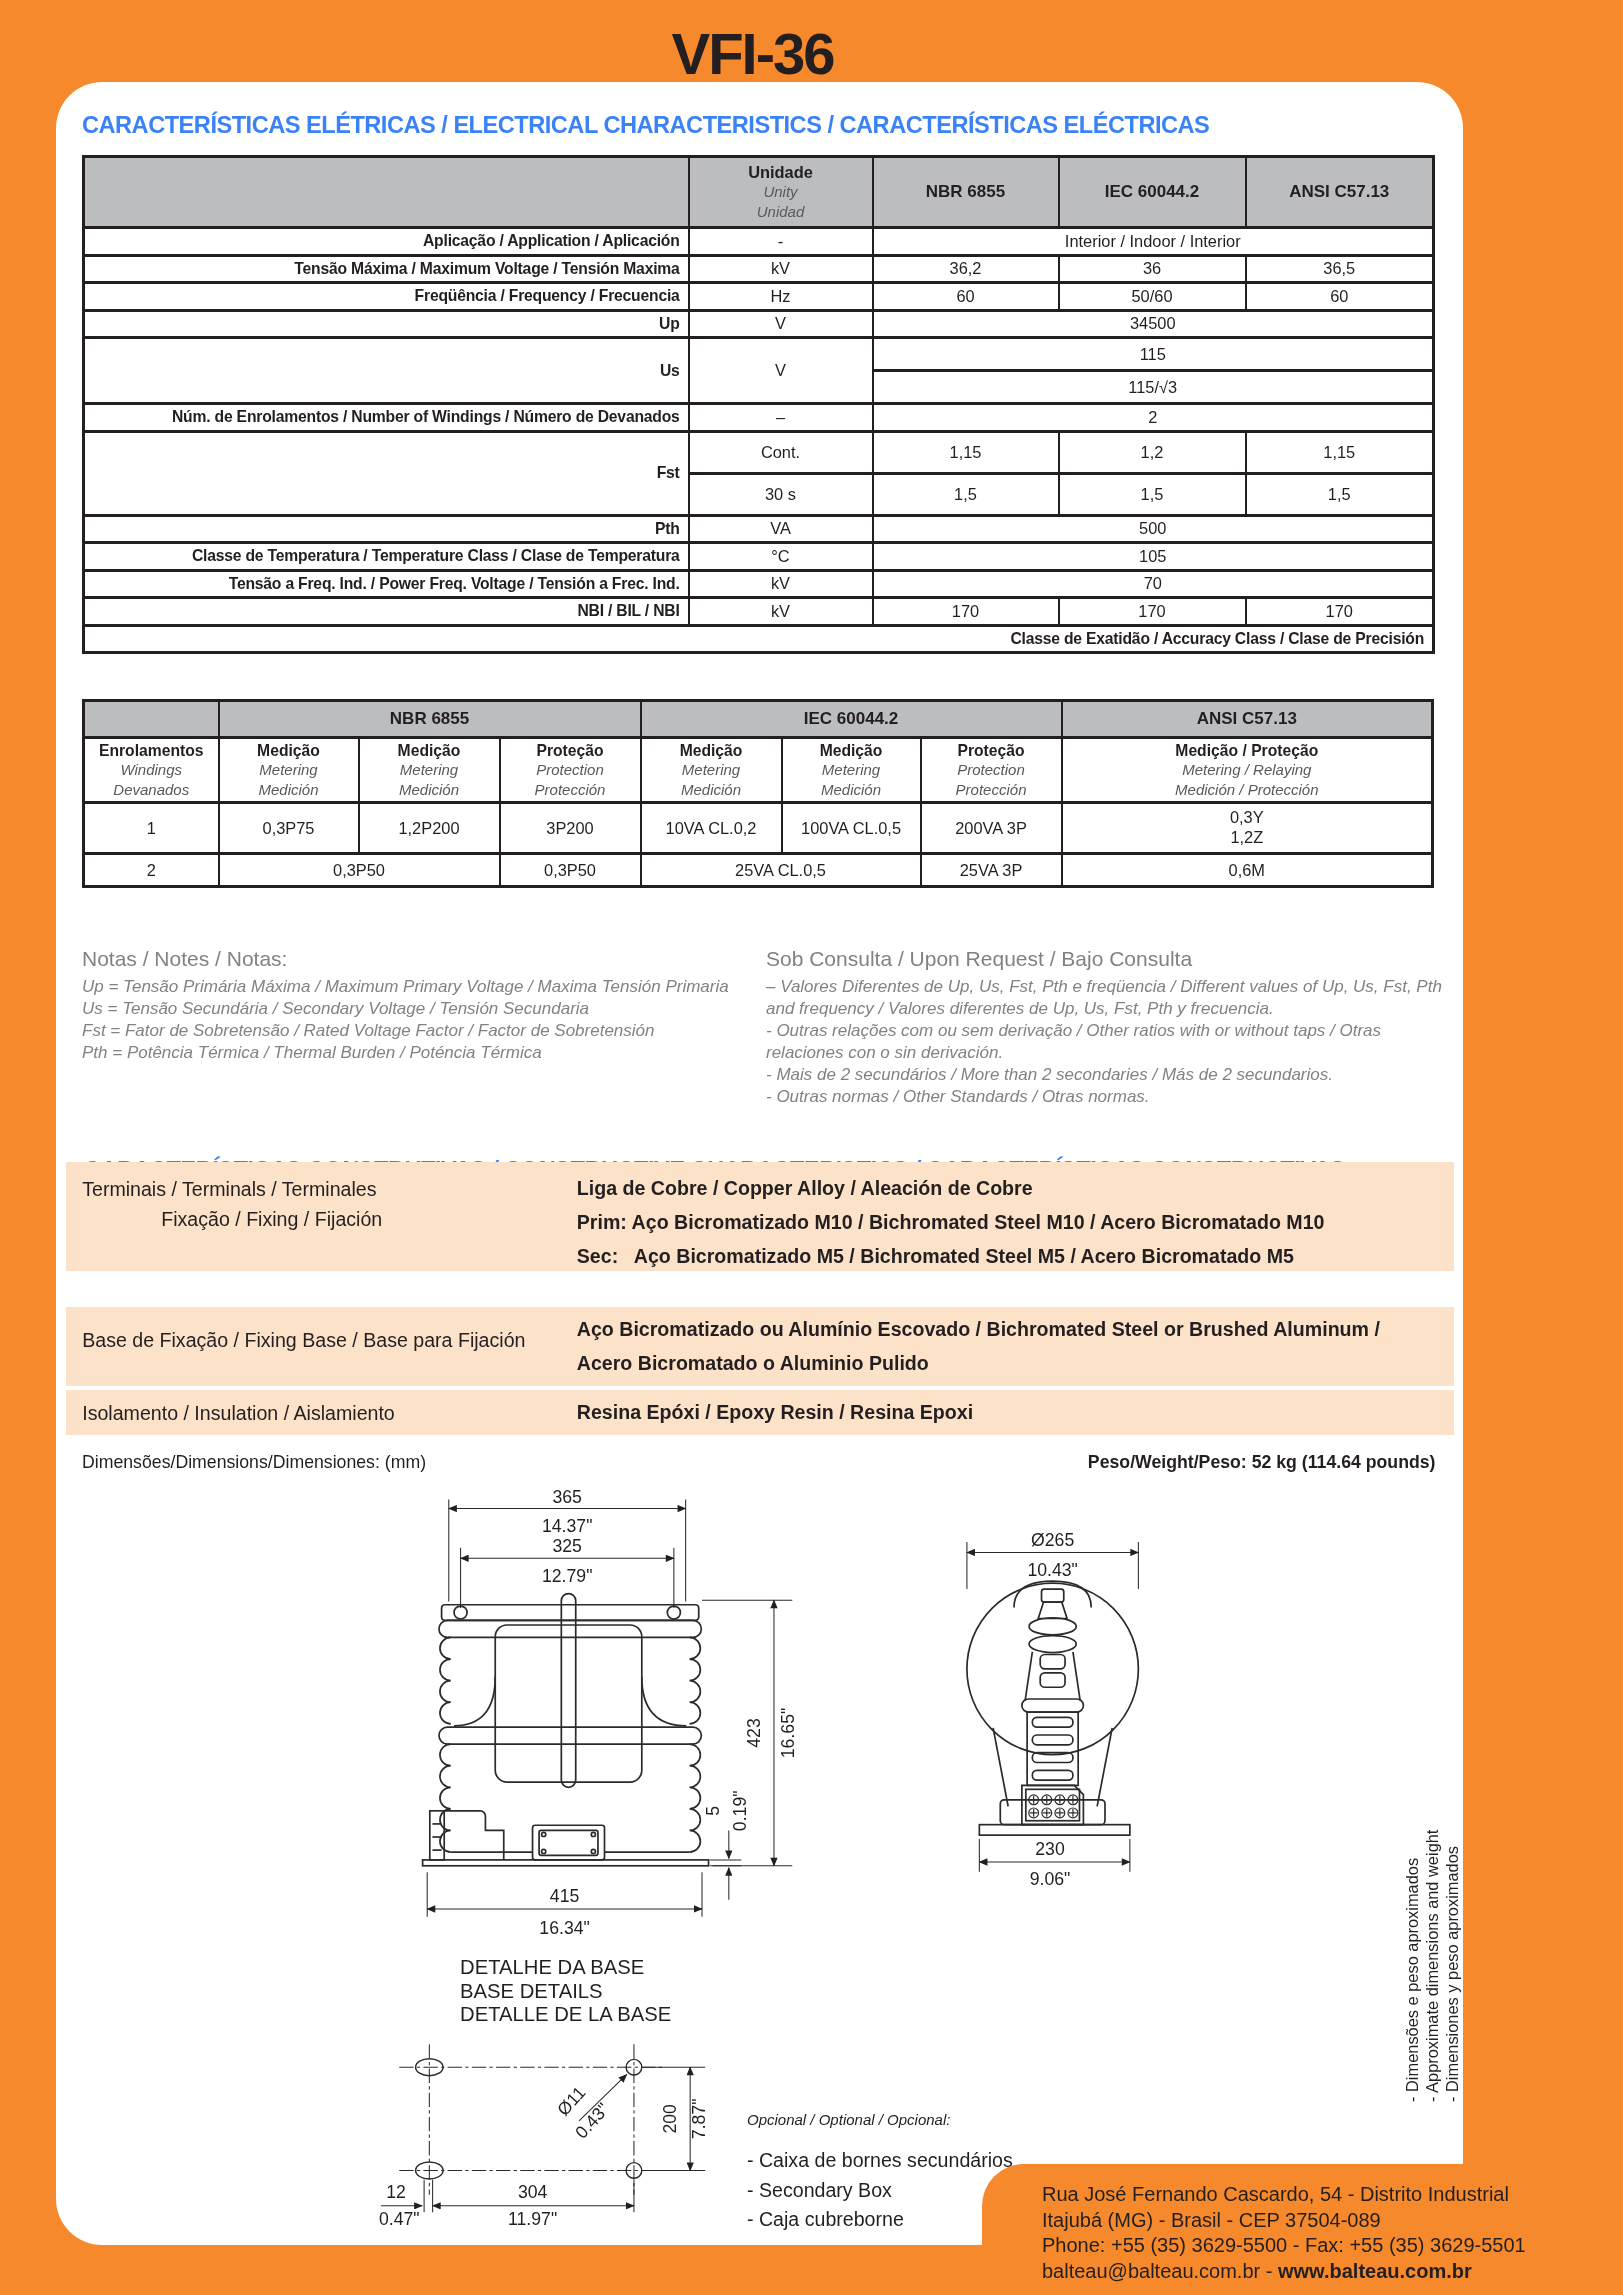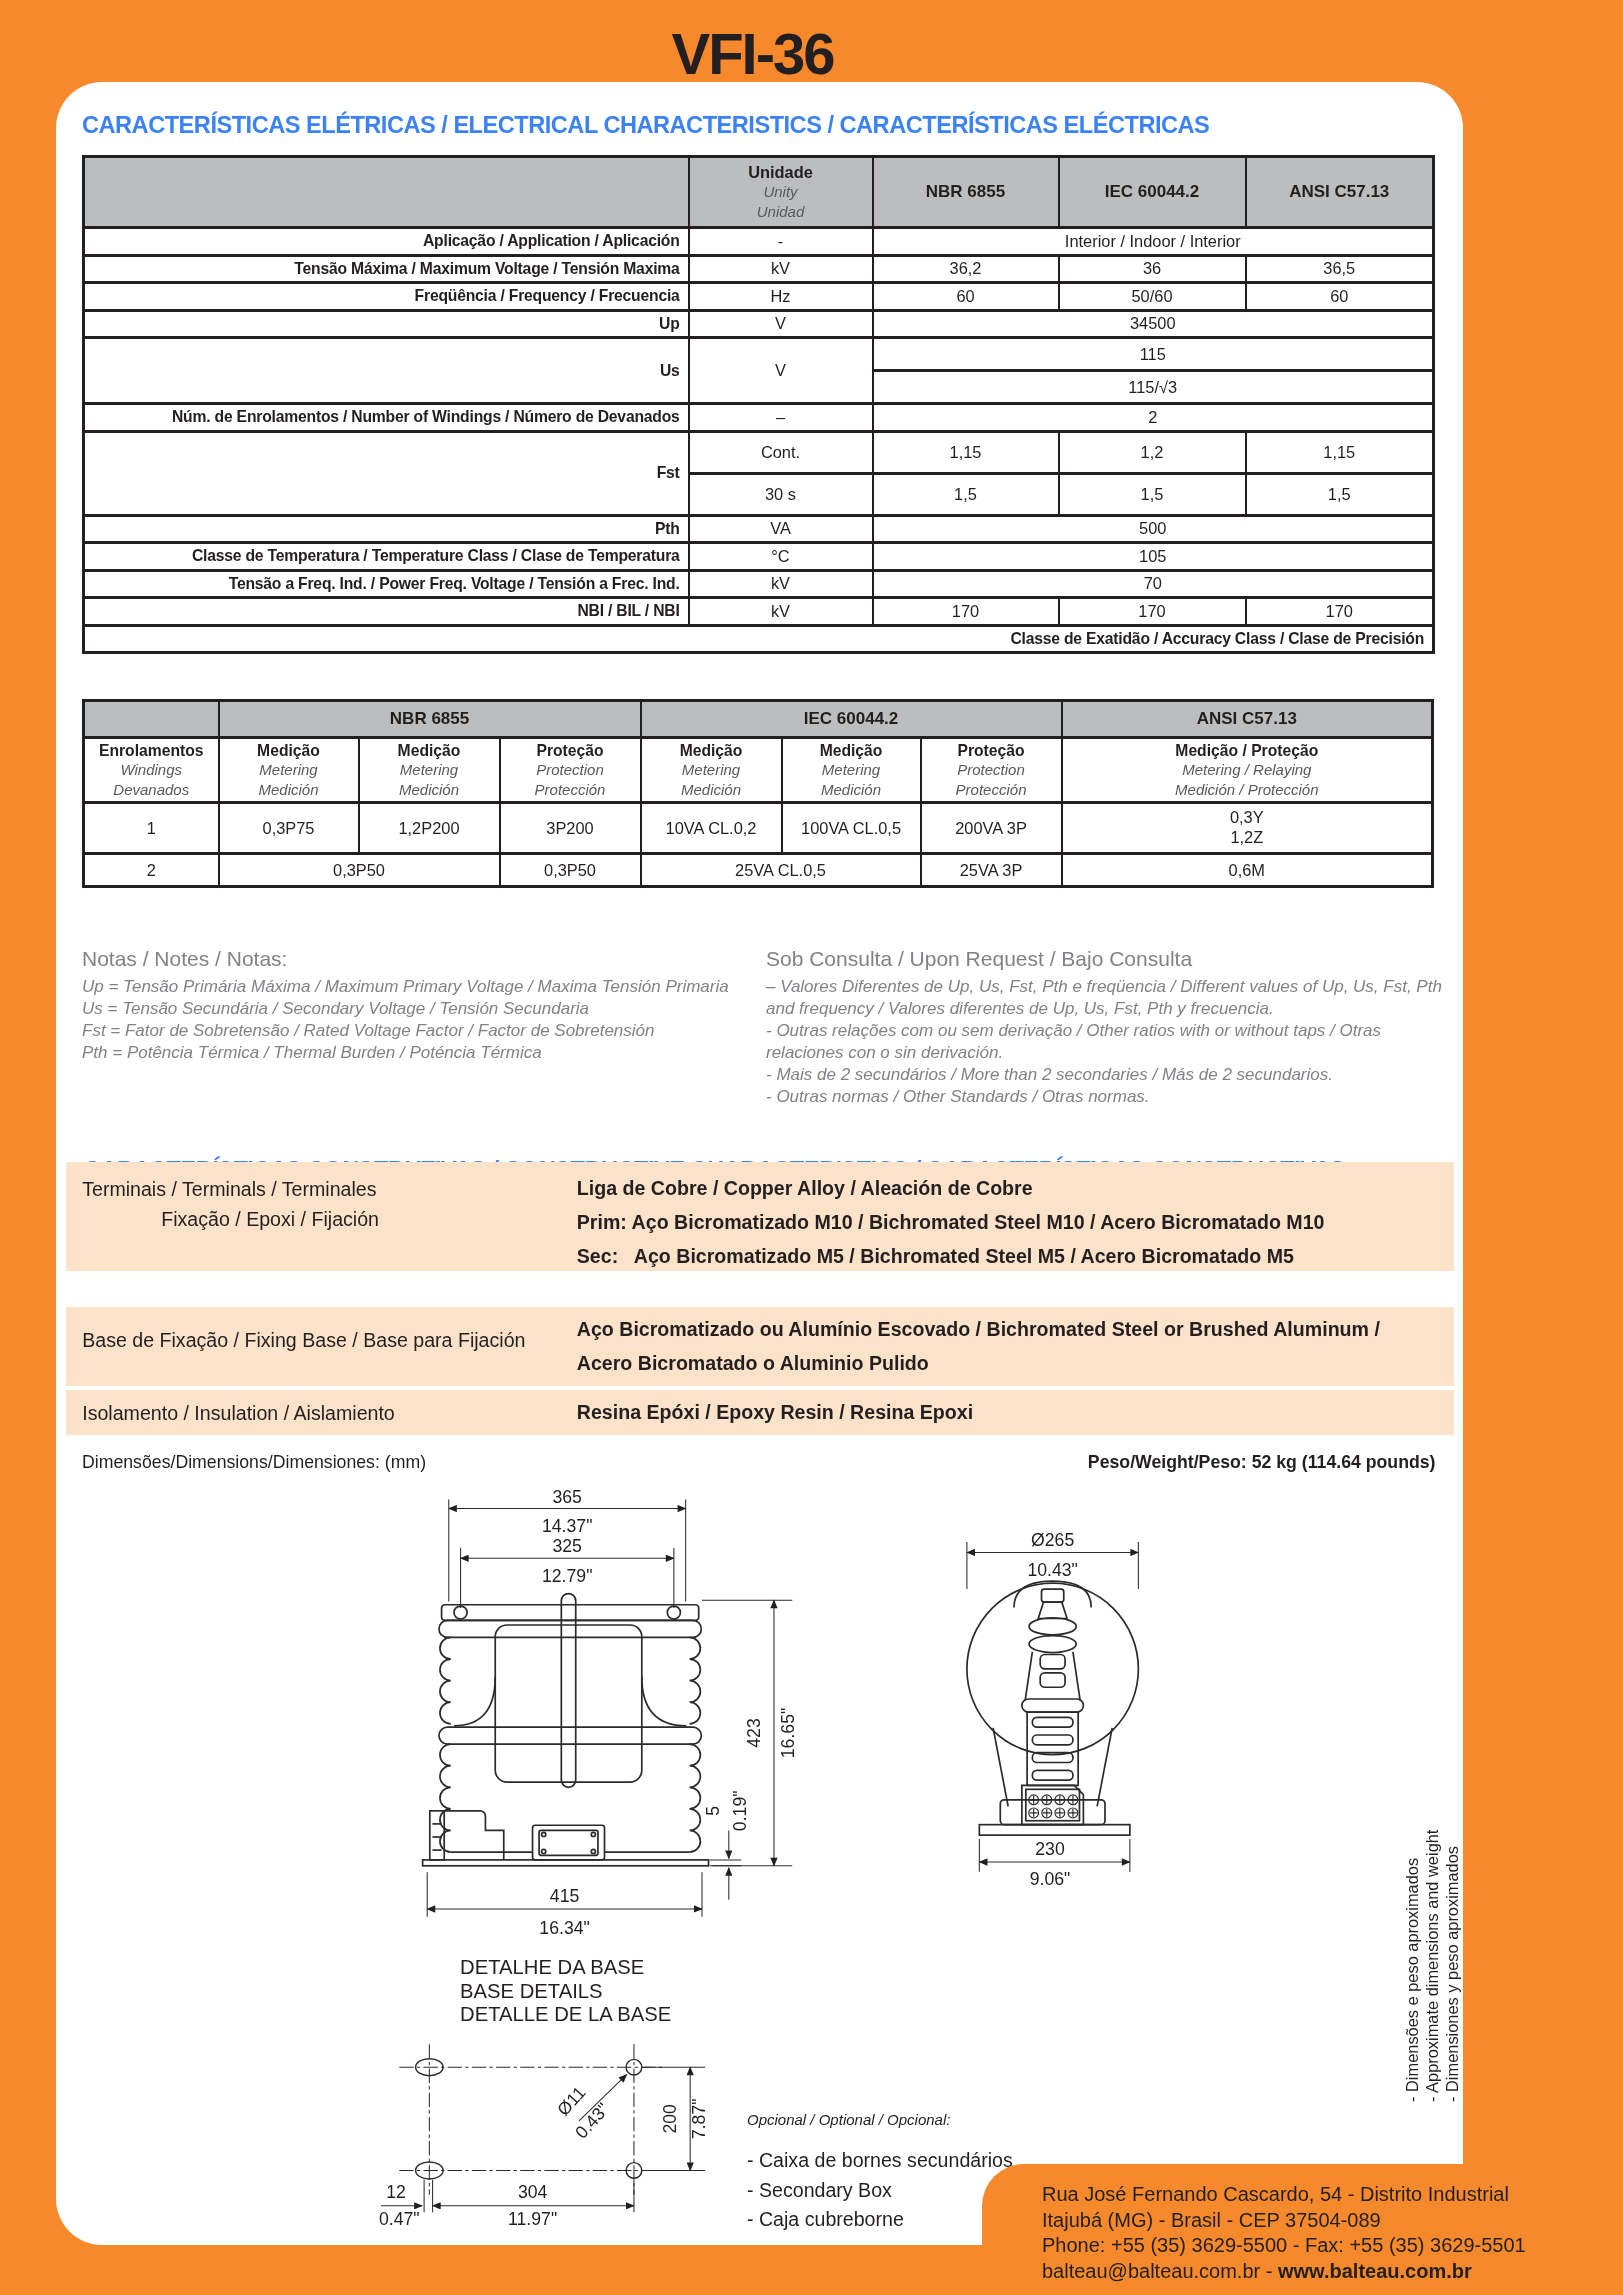--- a/index.html
+++ b/index.html
@@ -259,21 +259,21 @@
     <div class="note-item">- Outras relações com ou sem derivação / Other ratios with or without taps / Otras relaciones con o sin derivación.</div>
     <div class="note-item">- Mais de 2 secundários / More than 2 secondaries / Más de 2 secundarios.</div>
     <div class="note-item">- Outras normas / Other Standards / Otras normas.</div>
   </div>
 
   <div class="abs h-section" style="left:26px; top:1075px;font-style:italic;">CARACTERÍSTICAS CONSTRUTIVAS / CONSTRUCTIVE CHARACTERISTICS / CARACTERÍSTICAS CONSTRUCTIVAS</div>
 
   <div class="abs c-row" style="top:1080px; height:109px;">
     <div class="c-lbl" style="top:11.8px;">
       <div>Terminais / Terminals / Terminales</div>
-      <div style="padding-left:79px;">Fixação / Epoxi / Fijación</div>
+      <div style="padding-left:79px;">Fixação / Fixing / Fijación</div>
     </div>
     <div class="c-val" style="top:9.2px;">
       <div>Liga de Cobre / Copper Alloy / Aleación de Cobre</div>
       <div>Prim: Aço Bicromatizado M10 / Bichromated Steel M10 / Acero Bicromatado M10</div>
       <div>Sec:&nbsp;&nbsp; Aço Bicromatizado M5 / Bichromated Steel M5 / Acero Bicromatado M5</div>
     </div>
   </div>
   <div class="abs c-row" style="top:1225px; height:79px;">
     <div class="c-lbl" style="top:18.3px;">Base de Fixação / Fixing Base / Base para Fijación</div>
     <div class="c-val" style="top:5.2px;">

